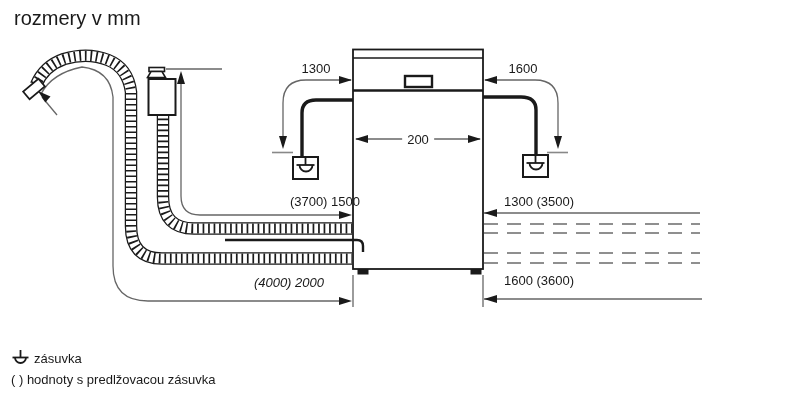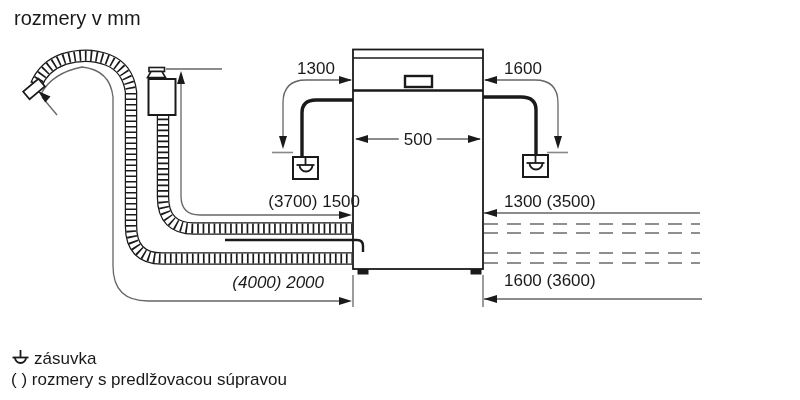--- a/index.html
+++ b/index.html
@@ -2,21 +2,21 @@
 <html><head>
 <meta charset="utf-8">
 <style>
   html,body{margin:0;padding:0;background:#fff;}
   #stage{
     position:relative;width:800px;height:400px;background:#fff;overflow:hidden;
     font-family:"Liberation Sans","DejaVu Sans",sans-serif;color:#1a1a1a;
   }
   #stage svg{position:absolute;left:0;top:0;}
   .lbl{
-    position:absolute;font-size:17px;line-height:22px;white-space:nowrap;color:#1a1a1a;
+    position:absolute;font-size:13px;line-height:22px;white-space:nowrap;color:#1a1a1a;
   }
   .ctr{transform:translateX(-50%);}
   .rgt{transform:translateX(-100%);}
   .onln{background:#fff;padding:0 5px;}
   .title{font-size:20px;}
 </style>
 </head>
 <body>
 
 <div id="stage">
@@ -111,27 +111,27 @@
       <path d="M15,357.5 A5.5,5.5 0 0 0 26,357.5"></path>
     </g>
   </svg>
 
   <div class="lbl title" style="left:14px;top:7px;">rozmery v mm</div>
 
   <div class="lbl ctr" style="left:316px;top:58px;">1300</div>
 
   <div class="lbl ctr" style="left:523px;top:58px;">1600</div>
 
-  <div class="lbl ctr onln" style="left:418px;top:129px;">500</div>
+  <div class="lbl ctr onln" style="left:418px;top:129px;">200</div>
 
   <div class="lbl rgt" style="left:336px;top:191px;margin-left:24px;">(3700) 1500</div>
 
   <div class="lbl" style="left:504px;top:191px;">1300 (3500)</div>
 
   <div class="lbl rgt" style="left:324px;top:272px;font-style:italic;">(4000) 2000</div>
 
   <div class="lbl" style="left:504px;top:270px;">1600 (3600)</div>
 
   <div class="lbl" style="left:34px;top:348px;">zásuvka</div>
 
-  <div class="lbl" style="left:11px;top:369px;">( ) rozmery s predlžovacou súpravou</div>
+  <div class="lbl" style="left:11px;top:369px;">( ) hodnoty s predlžovacou zásuvka</div>
 
 </div>
 
 </body></html>

